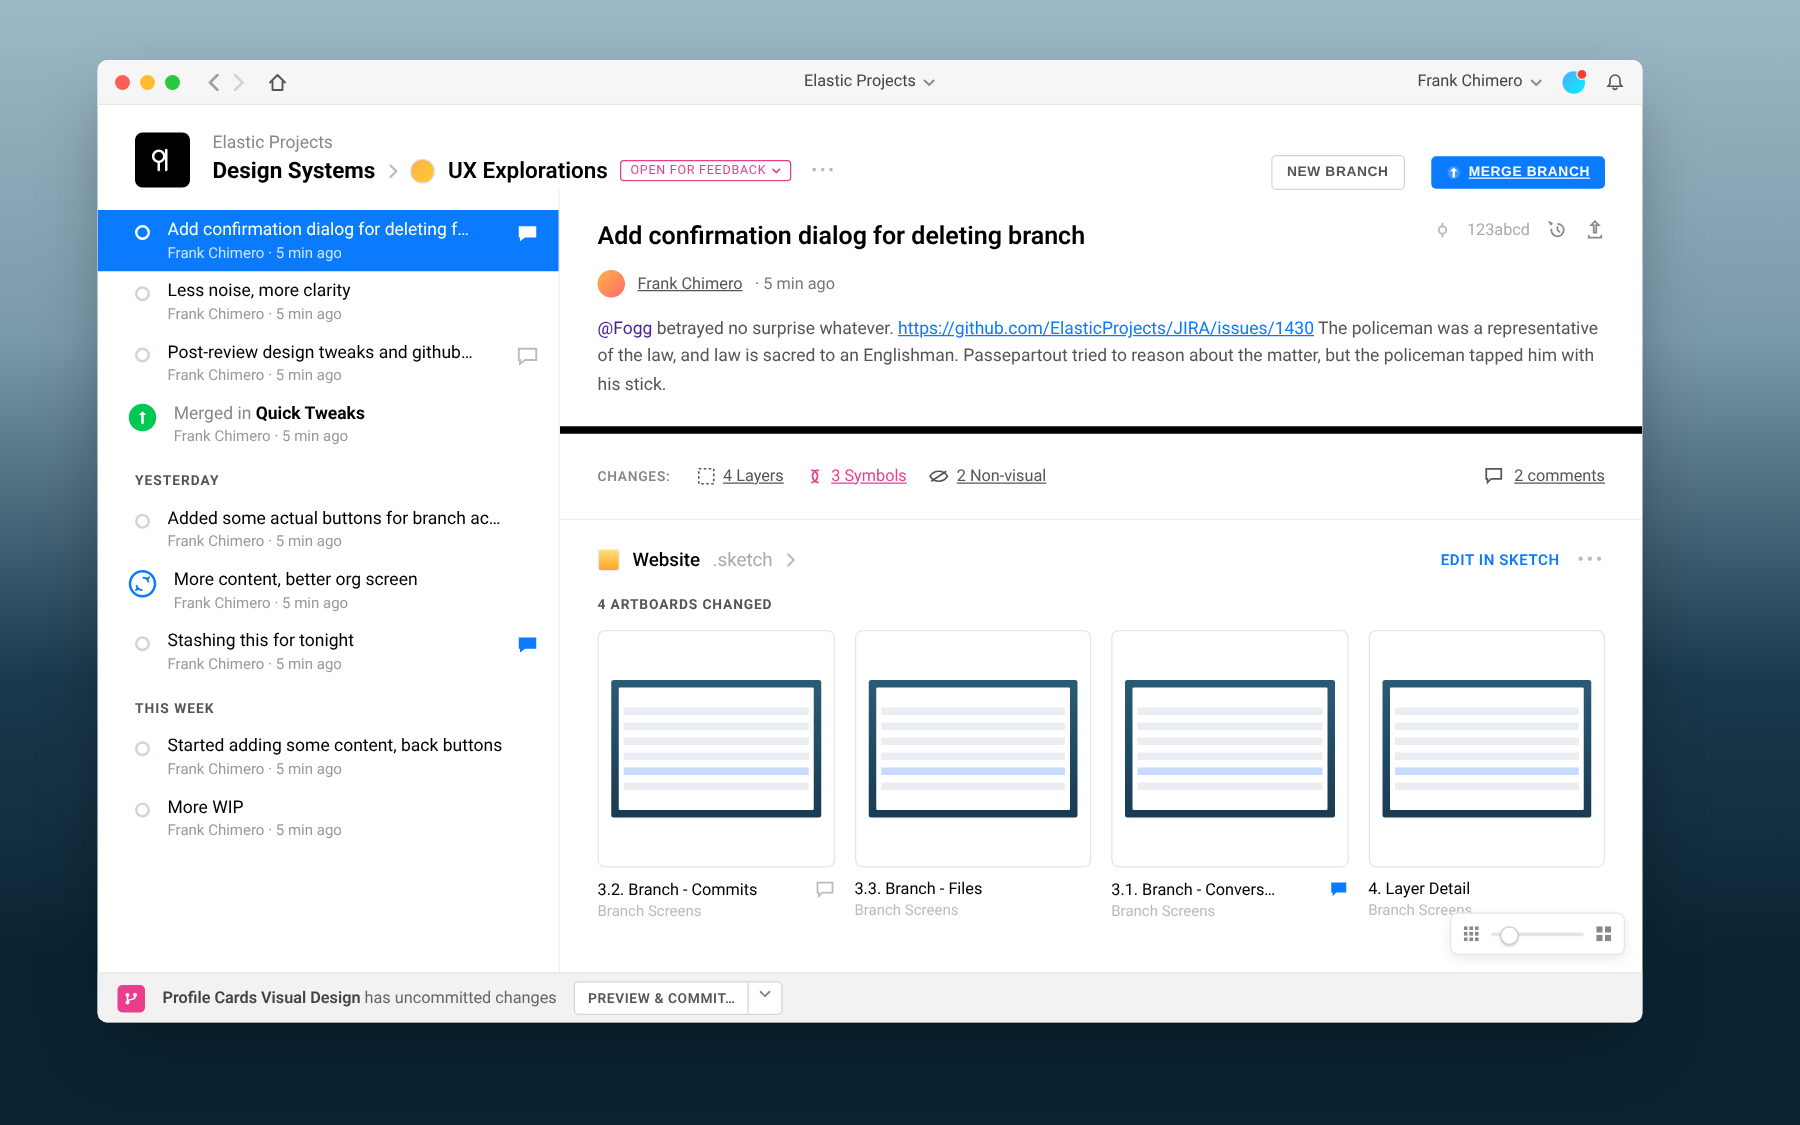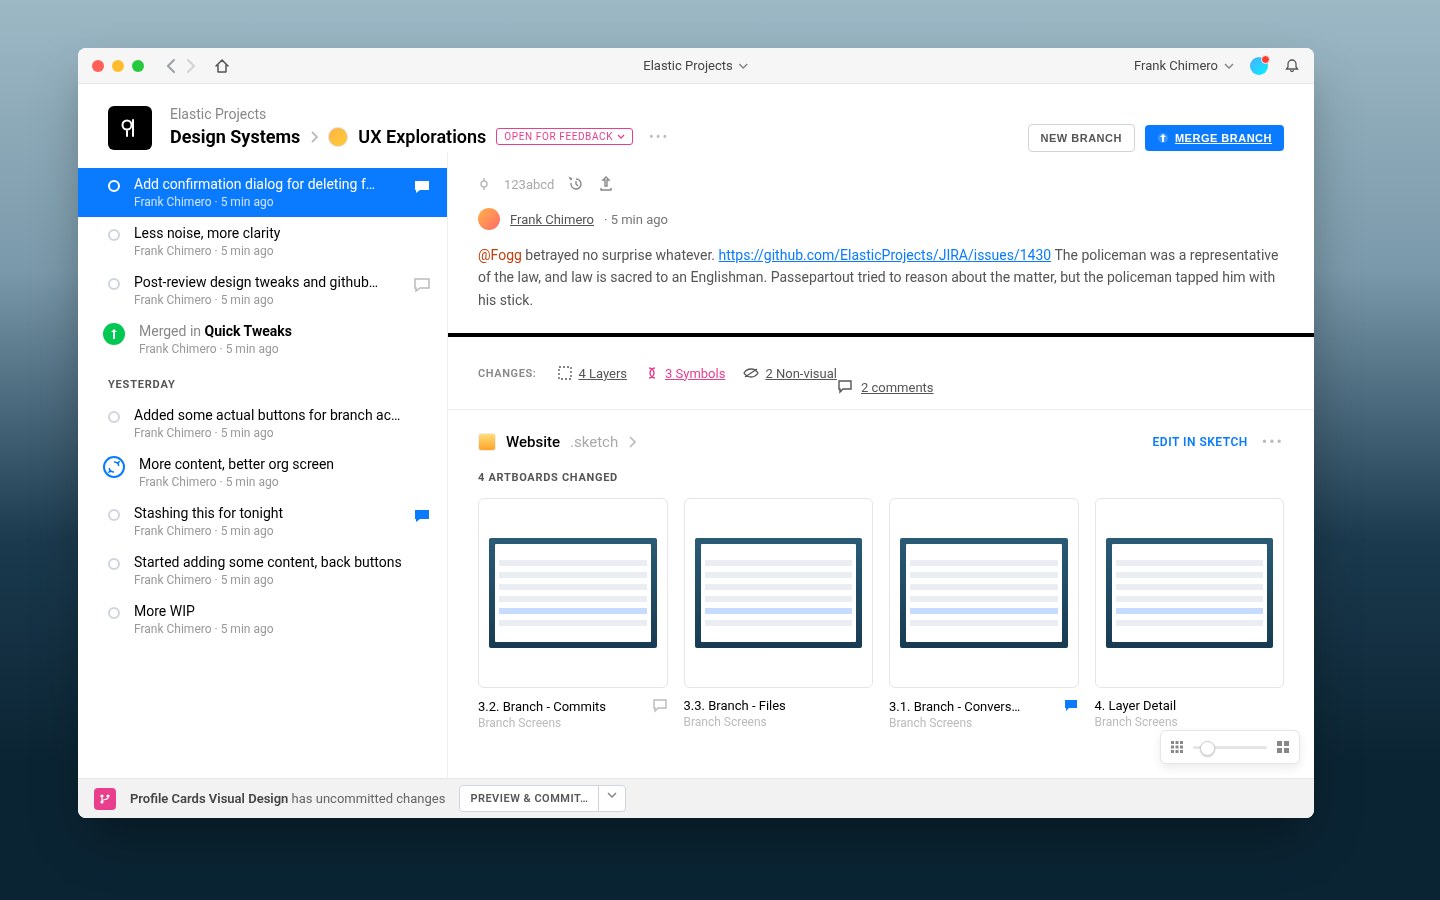--- a/index.html
+++ b/index.html
@@ -33,21 +33,21 @@
   }
   .hdr-left { display:flex; gap:18px; align-items:flex-start; }
   .app-logo { width:44px;height:44px;border-radius:6px;background:#000; display:flex;align-items:center;justify-content:center;color:#fff;}
   .crumb-top { color:#888; font-size:14px; }
   .crumb-main { display:flex; align-items:center; gap:10px; margin-top:4px; }
   .crumb-main .bold { font-weight:700; font-size:18px; }
   .mini-av { width:20px;height:20px;border-radius:50%;background:linear-gradient(135deg,#ffb347,#ffcc33); border:1px solid #ddd;}
   .crumb-branch { font-weight:600; font-size:18px; }
   .badge-open { border:1px solid #e83e8c; color:#e83e8c; font-size:10px; letter-spacing:.6px; padding:2px 7px; border-radius:3px; display:flex; align-items:center; gap:4px; }
   .ellip { color:#bbb; letter-spacing:2px; font-size:14px; margin-left:6px; }
-  .hdr-right { display:flex; gap:10px; align-items:center; padding-top:18px;}
+  .hdr-right { display:flex; gap:21px; align-items:center; padding-top:18px;}
   .btn-outline { border:1px solid #d0d5dd; background:#fff; color:#555; font-size:11px; font-weight:600; letter-spacing:.5px; padding:7px 12px; border-radius:4px; }
   .btn-primary { background:#0a7bff; color:#fff; border:none; font-size:11px; font-weight:600; letter-spacing:.5px; padding:7px 12px; border-radius:4px; display:flex; align-items:center; gap:6px;text-decoration:underline;}
 
   .tabs-row { display:flex; align-items:center; justify-content:space-between; padding:0 30px; margin-top:26px; border-bottom:1px solid #eee; }
   .tabs { display:flex; gap:22px; }
   .tab { font-size:12px; letter-spacing:.6px; color:#888; padding-bottom:14px; border-bottom:2px solid transparent; }
   .tab.active { color:#0a7bff; border-bottom-color:#0a7bff; font-weight:600; }
   .meta-right { font-size:13px; color:#777; padding-bottom:14px; }
   .meta-right a { color:#555; text-decoration:underline; }
 
@@ -70,28 +70,28 @@
   .commit .ctitle .merged { color:#888; }
 
   .main { flex:1; overflow-y:auto; padding-bottom:80px; }
   .detail-hdr { padding:24px 30px 16px; display:flex; justify-content:space-between; align-items:flex-start;}
   .detail-hdr h2 { font-size:20px; font-weight:600; }
   .detail-actions { display:flex; align-items:center; gap:14px; color:#aaa; font-size:13px;}
   .author-row { display:flex; align-items:center; gap:10px; padding:0 30px; font-size:13px; color:#777;}
   .author-row a{ color:#555; text-decoration:underline;}
   .author-av { width:22px;height:22px;border-radius:50%; background:linear-gradient(135deg,#ffb347,#ff6a6a);}
   .body-text { padding:14px 30px 22px; font-size:14px; color:#555; line-height:1.6; }
-  .body-text .m { color:#c2410c; } .body-text .lk{ color:#0a7bff; text-decoration:underline;}
-  .changes-bar { border-top:4px solid #000000; border-bottom:1px solid #eee; padding:14px 30px; display:flex; align-items:center; font-size:13px;}
+  .body-text .m { color:#4c1d95; } .body-text .lk{ color:#0a7bff; text-decoration:underline;}
+  .changes-bar { border-top:6px solid #000000; border-bottom:1px solid #eee; padding:26px 30px; display:flex; align-items:center; justify-content:space-between; font-size:13px;}
   .changes-left { display:flex; gap:18px; align-items:center; color:#555;}
   .chg-lbl { font-size:11px; letter-spacing:.6px; color:#888; font-weight:600; margin-right:4px;}
   .chg { display:flex; align-items:center; gap:6px; }
   .chg u{text-decoration:underline;}
   .chg.pink { color:#e83e8c; }
-  .comments-r { display:flex; align-items:center; gap:8px; color:#555;margin-top:28px;}
+  .comments-r { display:flex; align-items:center; gap:8px; color:#555;}
   .comments-r u{text-decoration:underline;}
   .file-row { padding:22px 30px 6px; display:flex; justify-content:space-between; align-items:flex-end;gap:32px;}
   .file-row .fl { display:flex; align-items:center; gap:10px; font-size:15px; }
   .sketch-ic { width:18px;height:18px; background:linear-gradient(180deg,#ffde7a,#ffa326); border-radius:3px; border:1px solid #eee;}
   .file-row .ext { color:#aaa; }
   .file-row .fr { display:flex; align-items:center; gap:14px; }
   .file-row .fr a { color:#0a7bff; font-size:12px; font-weight:600; letter-spacing:.5px;}
   .file-row .mor { color:#bbb; letter-spacing:2px;}
   .artb-label { font-size:11px; font-weight:700; letter-spacing:.7px; color:#555; padding:14px 30px;}
   .cards { display:flex; gap:16px; padding:0 30px; }
@@ -291,38 +291,40 @@
             <div class="ctitle">Stashing this for tonight</div>
             <div class="cmeta">Frank Chimero · 5 min ago</div>
           </div>
         <span class="cicon">
             <svg width="18" height="18" viewBox="0 0 18 18">
               <path d="M2 3h14v9H7l-4 3v-3H2z" fill="currentColor"></path>
             </svg>
           </span>
       </div>
 
+      <div class="section-label">THIS WEEK</div>
       <div class="commit">
         <div class="bullet"></div>
         <div class="ctext">
             <div class="ctitle">Started adding some content, back buttons</div>
             <div class="cmeta">Frank Chimero · 5 min ago</div>
           </div>
       </div>
       <div class="commit">
         <div class="bullet"></div>
         <div class="ctext">
             <div class="ctitle">More WIP</div>
             <div class="cmeta">Frank Chimero · 5 min ago</div>
           </div>
       </div>
     </div>
 
     <div class="main">
       <div class="detail-hdr">
+        <h2>Add confirmation dialog for deleting branch</h2>
         <div class="detail-actions">
           <span>
               <svg width="12" height="12">
                 <circle cx="6" cy="6" r="3" fill="none" stroke="#bbb" stroke-width="1.5"></circle>
                 <path d="M6 0v3M6 9v3" stroke="#bbb" stroke-width="1.5"></path>
               </svg>
             </span>
           <span>123abcd</span>
           <span>
               <svg width="16" height="16" viewBox="0 0 16 16">

